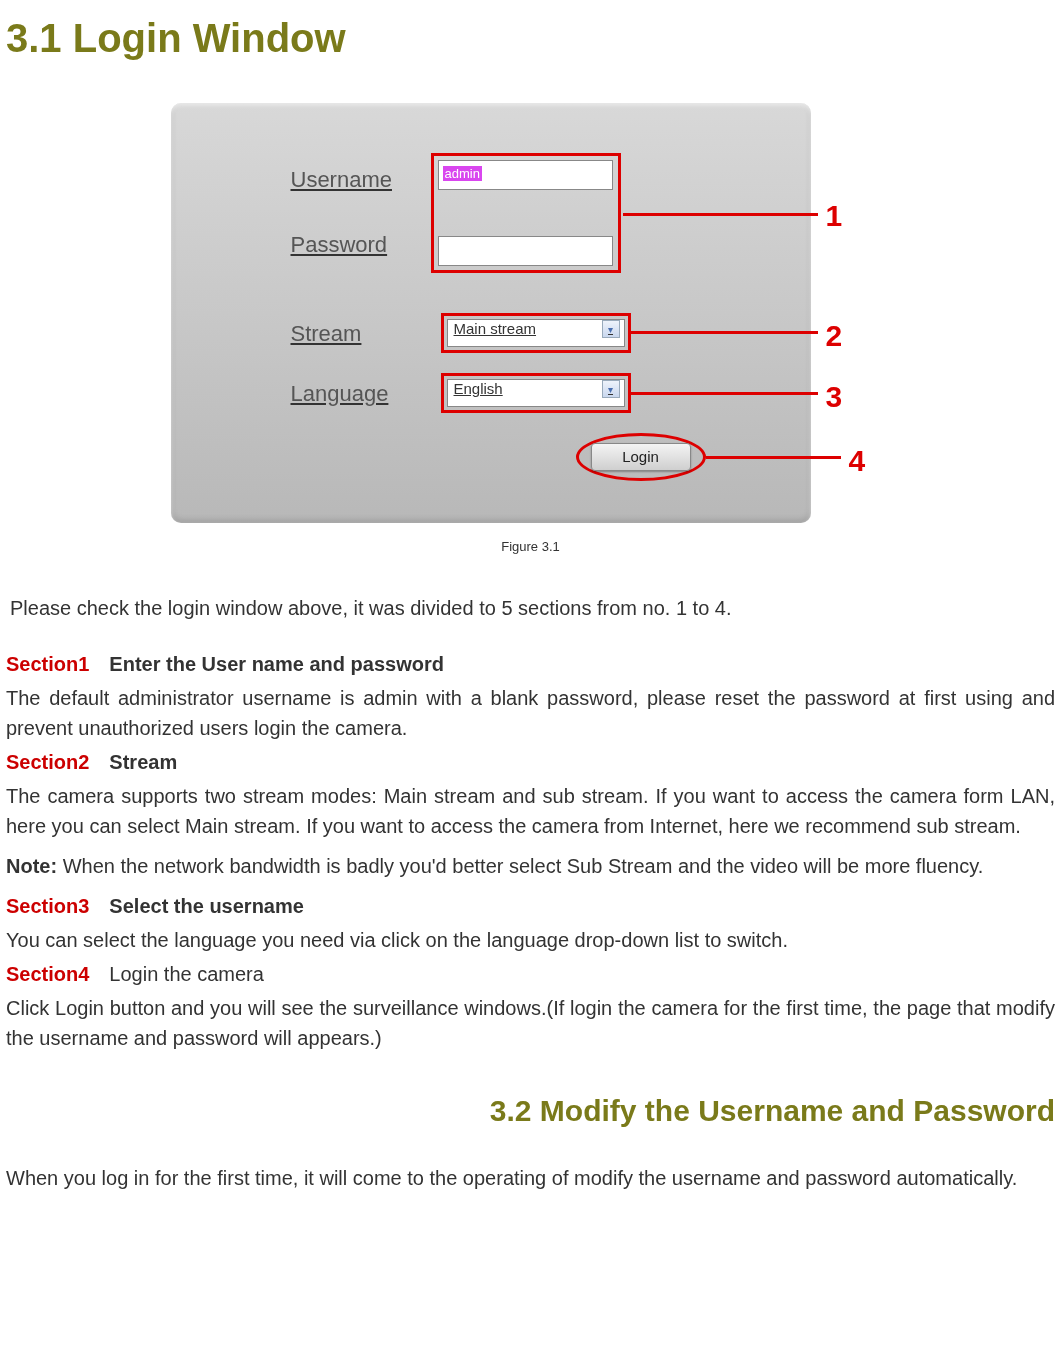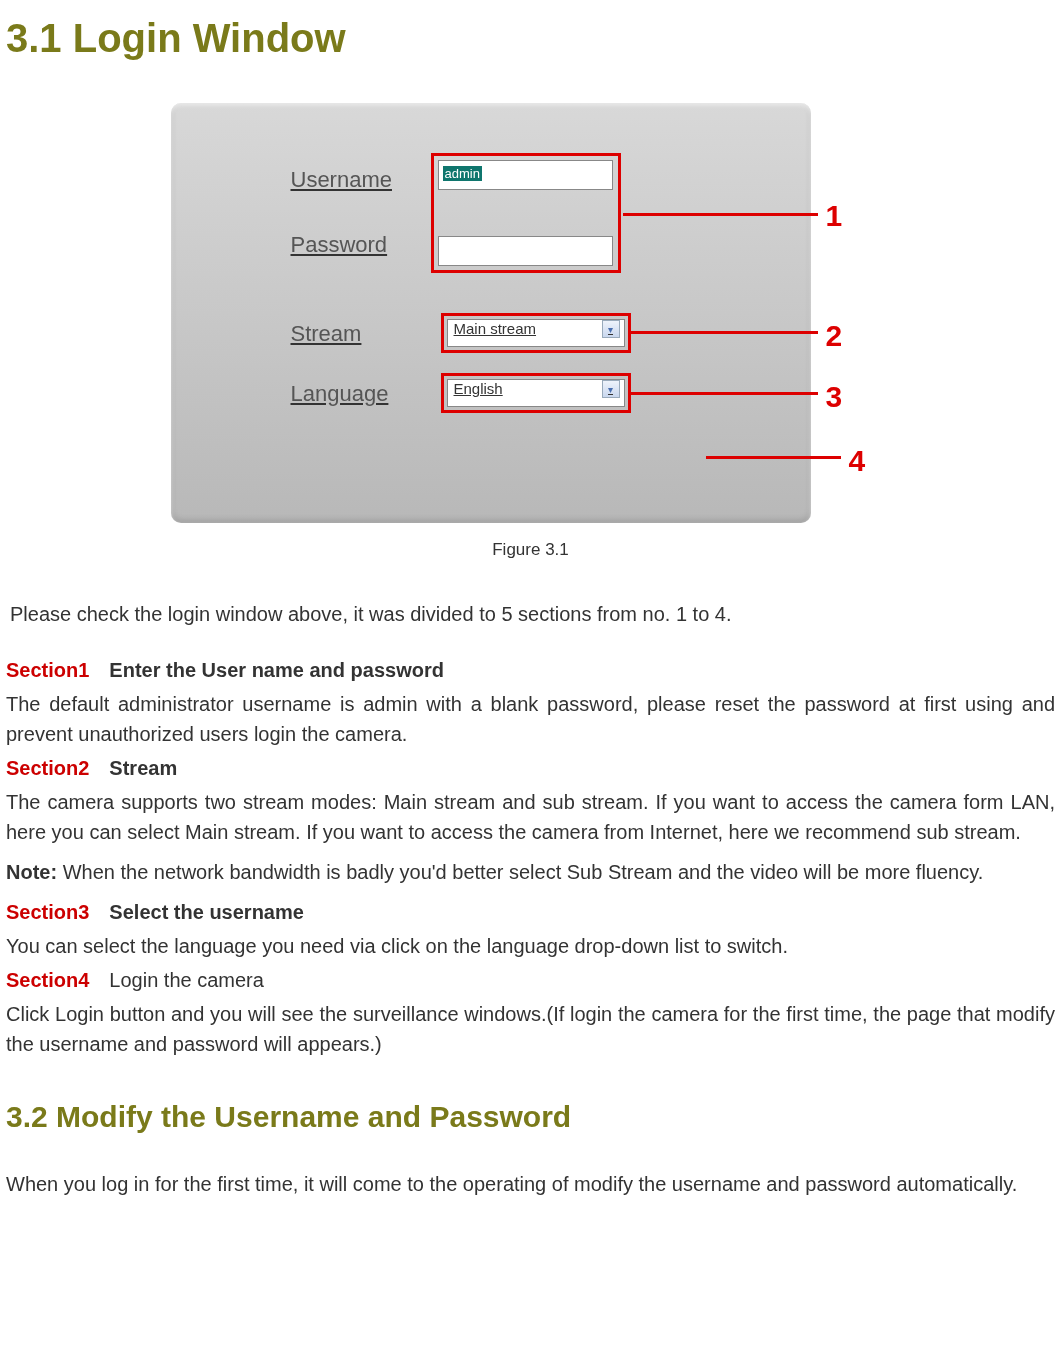--- a/index.html
+++ b/index.html
@@ -16,20 +16,21 @@
     font-size: 40px;
     font-weight: bold;
     color: #7a7a1a;
     margin: 8px 0 35px 0;
   }
   .heading2 {
     font-size: 30px;
     font-weight: bold;
     color: #7a7a1a;
     margin: 35px 0 30px 0;
+    text-align: right;
   }
   .figure-wrap {
     position: relative;
     width: 720px;
     margin: 0 auto;
   }
   .panel {
     width: 640px;
     height: 420px;
     background: linear-gradient(#d8d8d8, #b8b8b8);
@@ -59,21 +60,21 @@
   .tinput {
     width: 175px;
     height: 30px;
     background: #fff;
     border: 1px solid #888;
     font-size: 14px;
     color: #fff;
     padding: 2px 4px;
   }
   .tinput .sel {
-    background: #0f766e;
+    background: #d946ef;
     color: #fff;
     padding: 0 2px;
     font-size: 13px;
   }
   .select-box {
     border: 3px solid #d00;
     padding: 3px;
     width: 190px;
     height: 40px;
     display:flex;
@@ -119,21 +120,21 @@
     position:absolute;
     background:#d00;
     height:3px;
   }
   .callout-num {
     position:absolute;
     color:#d00;
     font-weight:bold;
     font-size:30px;
   }
-  .fig-caption { text-align:center; font-size:17px; color:#333; margin:14px 0 36px; }
+  .fig-caption { text-align:center; font-size:13px; color:#333; margin:14px 0 36px; }
   .para { margin: 4px 0 26px 4px; text-align: justify; }
   .para-tight { margin: 2px 0 4px 0; text-align: justify; }
   .sec-label { color:#c00; font-weight:bold; }
   .sec-title { font-weight:bold; }
   .note-row { margin: 10px 0 10px 0; text-align: justify;}
   .gap { display:inline-block; width:20px; }
 </style>
 </head>
 <body>
 
@@ -170,20 +171,23 @@
     <div class="row row-lang">
       <div class="flabel">Language</div>
       <div class="select-box">
         <div class="select-inner">
           <span>English</span>
           <span class="dd-arrow">▾</span>
         </div>
       </div>
     </div>
 
+    <div class="login-btn-wrap">
+      <div class="login-btn">Login</div>
+    </div>
   </div>
 
   <div class="callout-line" style="left:452px; top:110px; width:195px;"></div>
   <div class="callout-num" style="left:655px; top:90px;">1</div>
 
   <div class="callout-line" style="left:460px; top:228px; width:187px;"></div>
   <div class="callout-num" style="left:655px; top:210px;">2</div>
 
   <div class="callout-line" style="left:460px; top:289px; width:187px;"></div>
   <div class="callout-num" style="left:655px; top:271px;">3</div>

